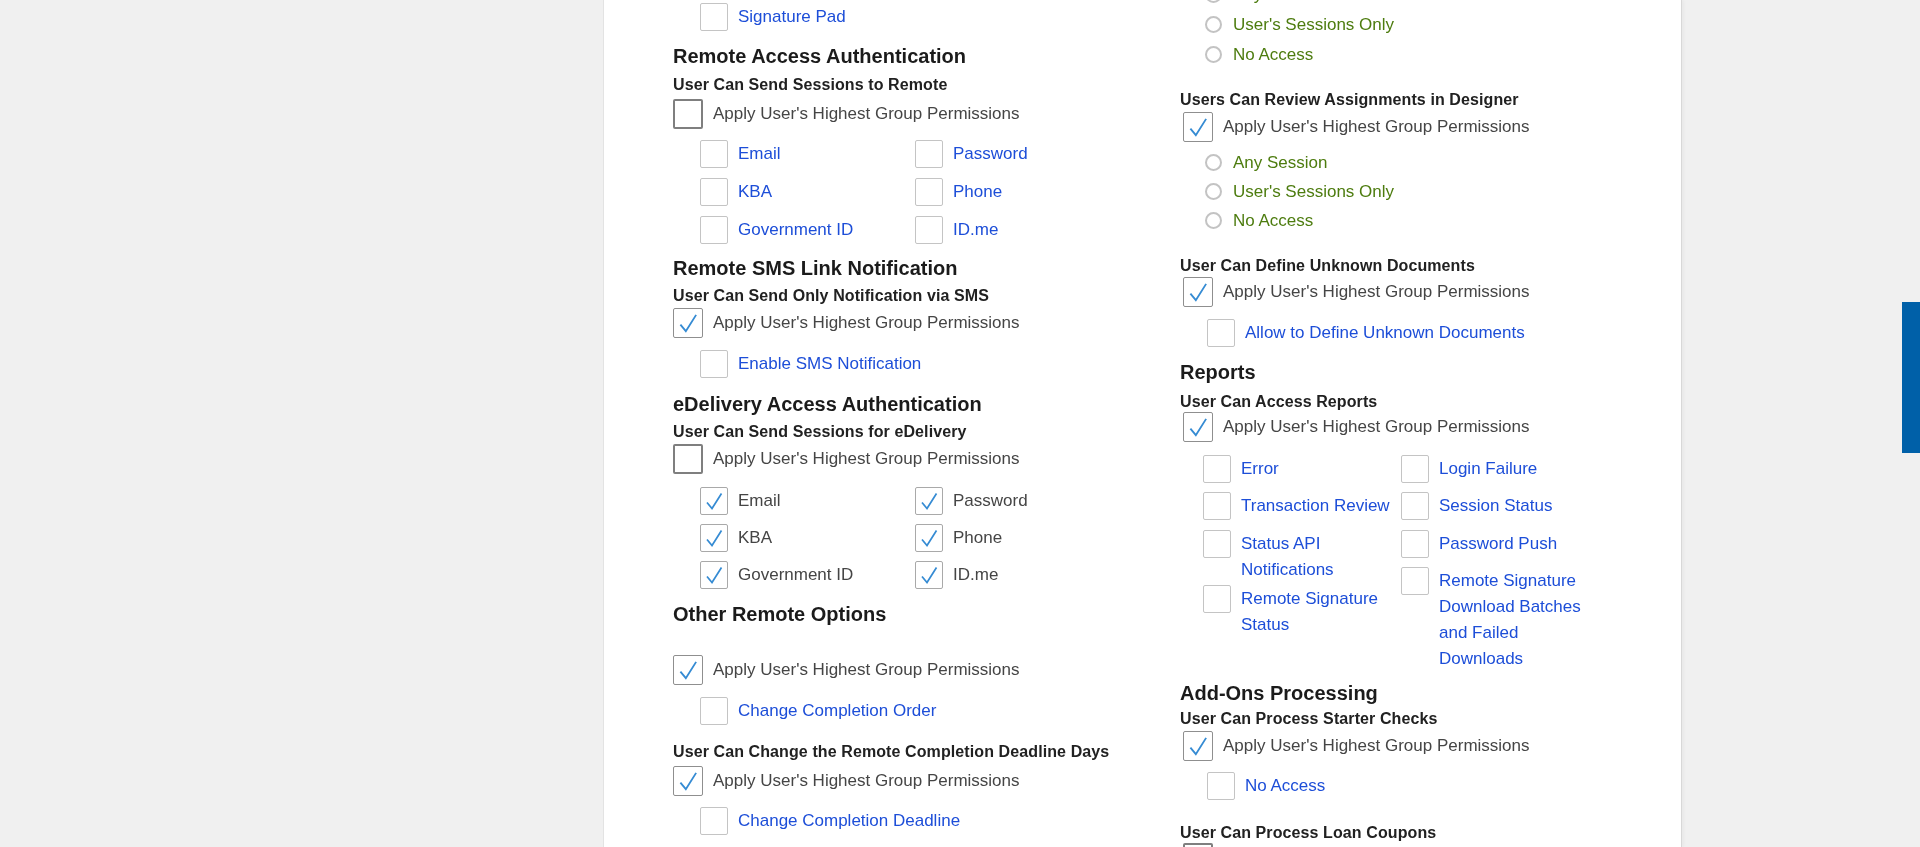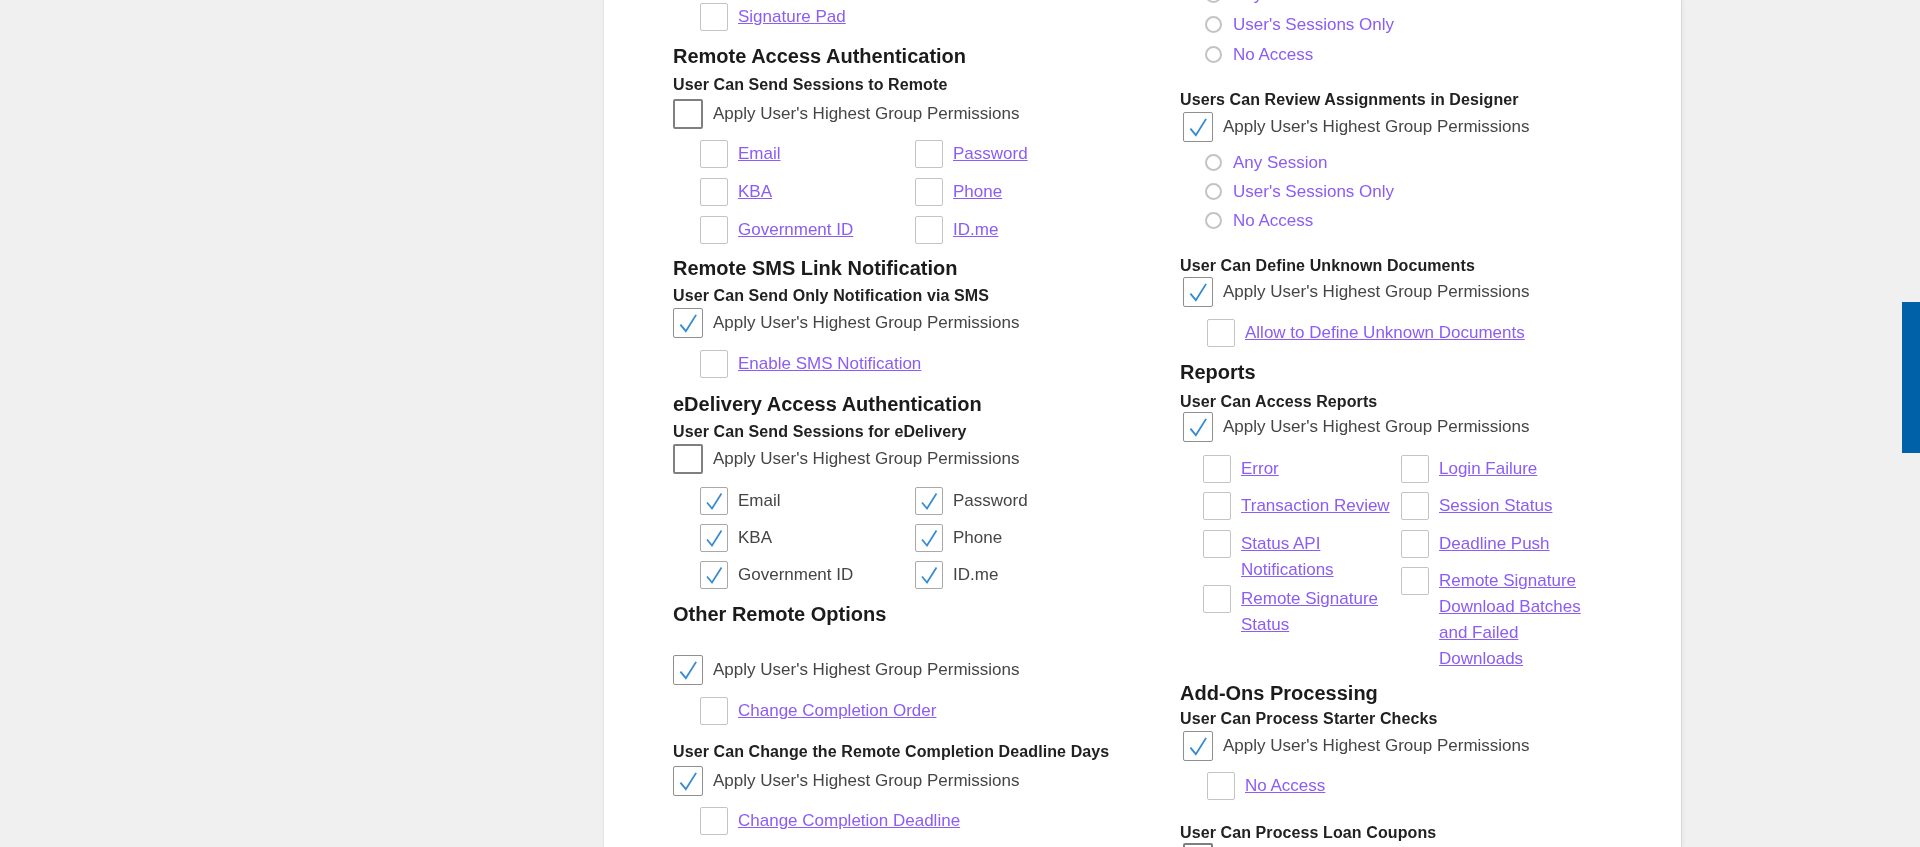--- a/index.html
+++ b/index.html
@@ -16,24 +16,24 @@
   .cbrow,.radiorow{display:flex;align-items:flex-start;}
   .cb-box{box-sizing:border-box;background:#fff;border-radius:2px;flex:0 0 auto;
     display:flex;align-items:center;justify-content:center;}
   .cb-box.apply{width:30px;height:30px;border:2px solid #7f7f7f;}
   .cb-box.apply.checked{border:1px solid #8f8f8f;}
   .cb-box.sub{width:28px;height:28px;border:1px solid #c4c4c4;}
   .cb-box.sub.checked{border:1px solid #a9a9a9;}
   .cb-label{margin-left:10px;font-size:17px;color:#454545;}
   .cb-label.single{white-space:nowrap;}
   .cb-label.multi{white-space:normal;line-height:26px;padding-top:1px;}
-  .disabled .cb-label{color:#8b5cf6;text-decoration:underline;}
+  .disabled .cb-label{color:#1d4ed8;}
   .radio-circle{box-sizing:border-box;width:17px;height:17px;border:2px solid #c3c3c3;
     border-radius:50%;background:#fff;flex:0 0 auto;}
-  .radio-label{margin-left:11px;font-size:17px;color:#8b5cf6;line-height:17px;}
+  .radio-label{margin-left:11px;font-size:17px;color:#4d7c0f;line-height:17px;}
   .check-icon{display:block;}
   #scroll-thumb{position:absolute;background:#0060a8;}
 </style>
 </head>
 <body style="background: rgb(240, 240, 240);">
 
 <div id="card" style="left: 603px; width: 1077px; background: rgb(255, 255, 255);"></div>
 <div id="content">
     <div class="item cbrow disabled" style="left: 700px; top: 3px;">
       <span class="cb-box sub"></span>
@@ -234,21 +234,21 @@
     <div class="item cbrow disabled" style="left: 1401px; top: 492px;">
       <span class="cb-box sub"></span>
       <span class="cb-label single" style="line-height: 28px;">Session Status</span>
     </div>
     <div class="item cbrow disabled" style="left: 1203px; top: 530px;">
       <span class="cb-box sub"></span>
       <span class="cb-label multi" style="width: 135px;">Status API Notifications</span>
     </div>
     <div class="item cbrow disabled" style="left: 1401px; top: 530px;">
       <span class="cb-box sub"></span>
-      <span class="cb-label single" style="line-height: 28px;">Deadline Push</span>
+      <span class="cb-label single" style="line-height: 28px;">Password Push</span>
     </div>
     <div class="item cbrow disabled" style="left: 1203px; top: 585px; justify-content: flex-end;">
       <span class="cb-box sub"></span>
       <span class="cb-label multi" style="width: 145px;">Remote Signature Status</span>
     </div>
     <div class="item cbrow disabled" style="left: 1401px; top: 567px;">
       <span class="cb-box sub"></span>
       <span class="cb-label multi" style="width: 145px;">Remote Signature Download Batches and Failed Downloads</span>
     </div>
     <div class="item heading" style="left: 1180px; top: 681px;">Add-Ons Processing</div>

